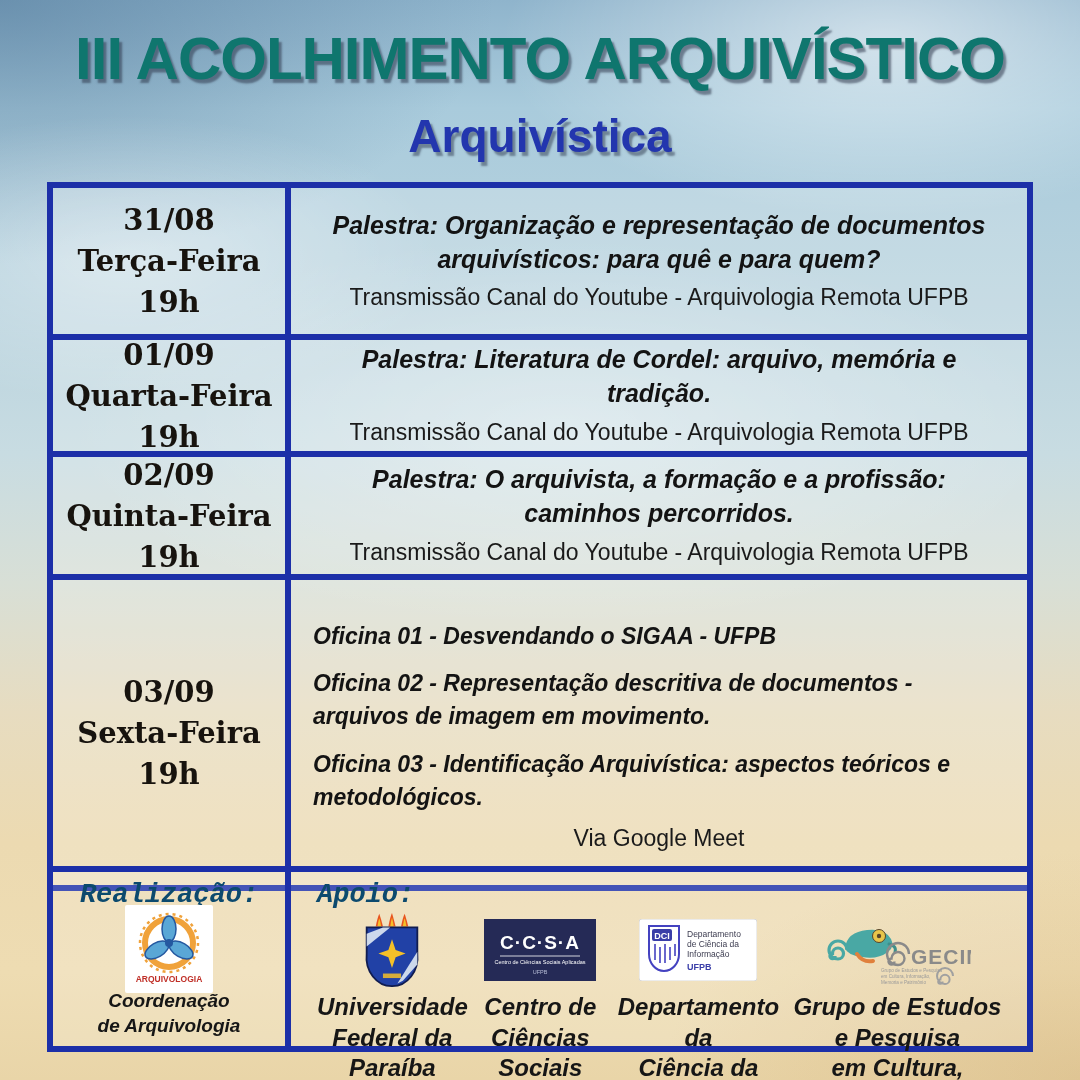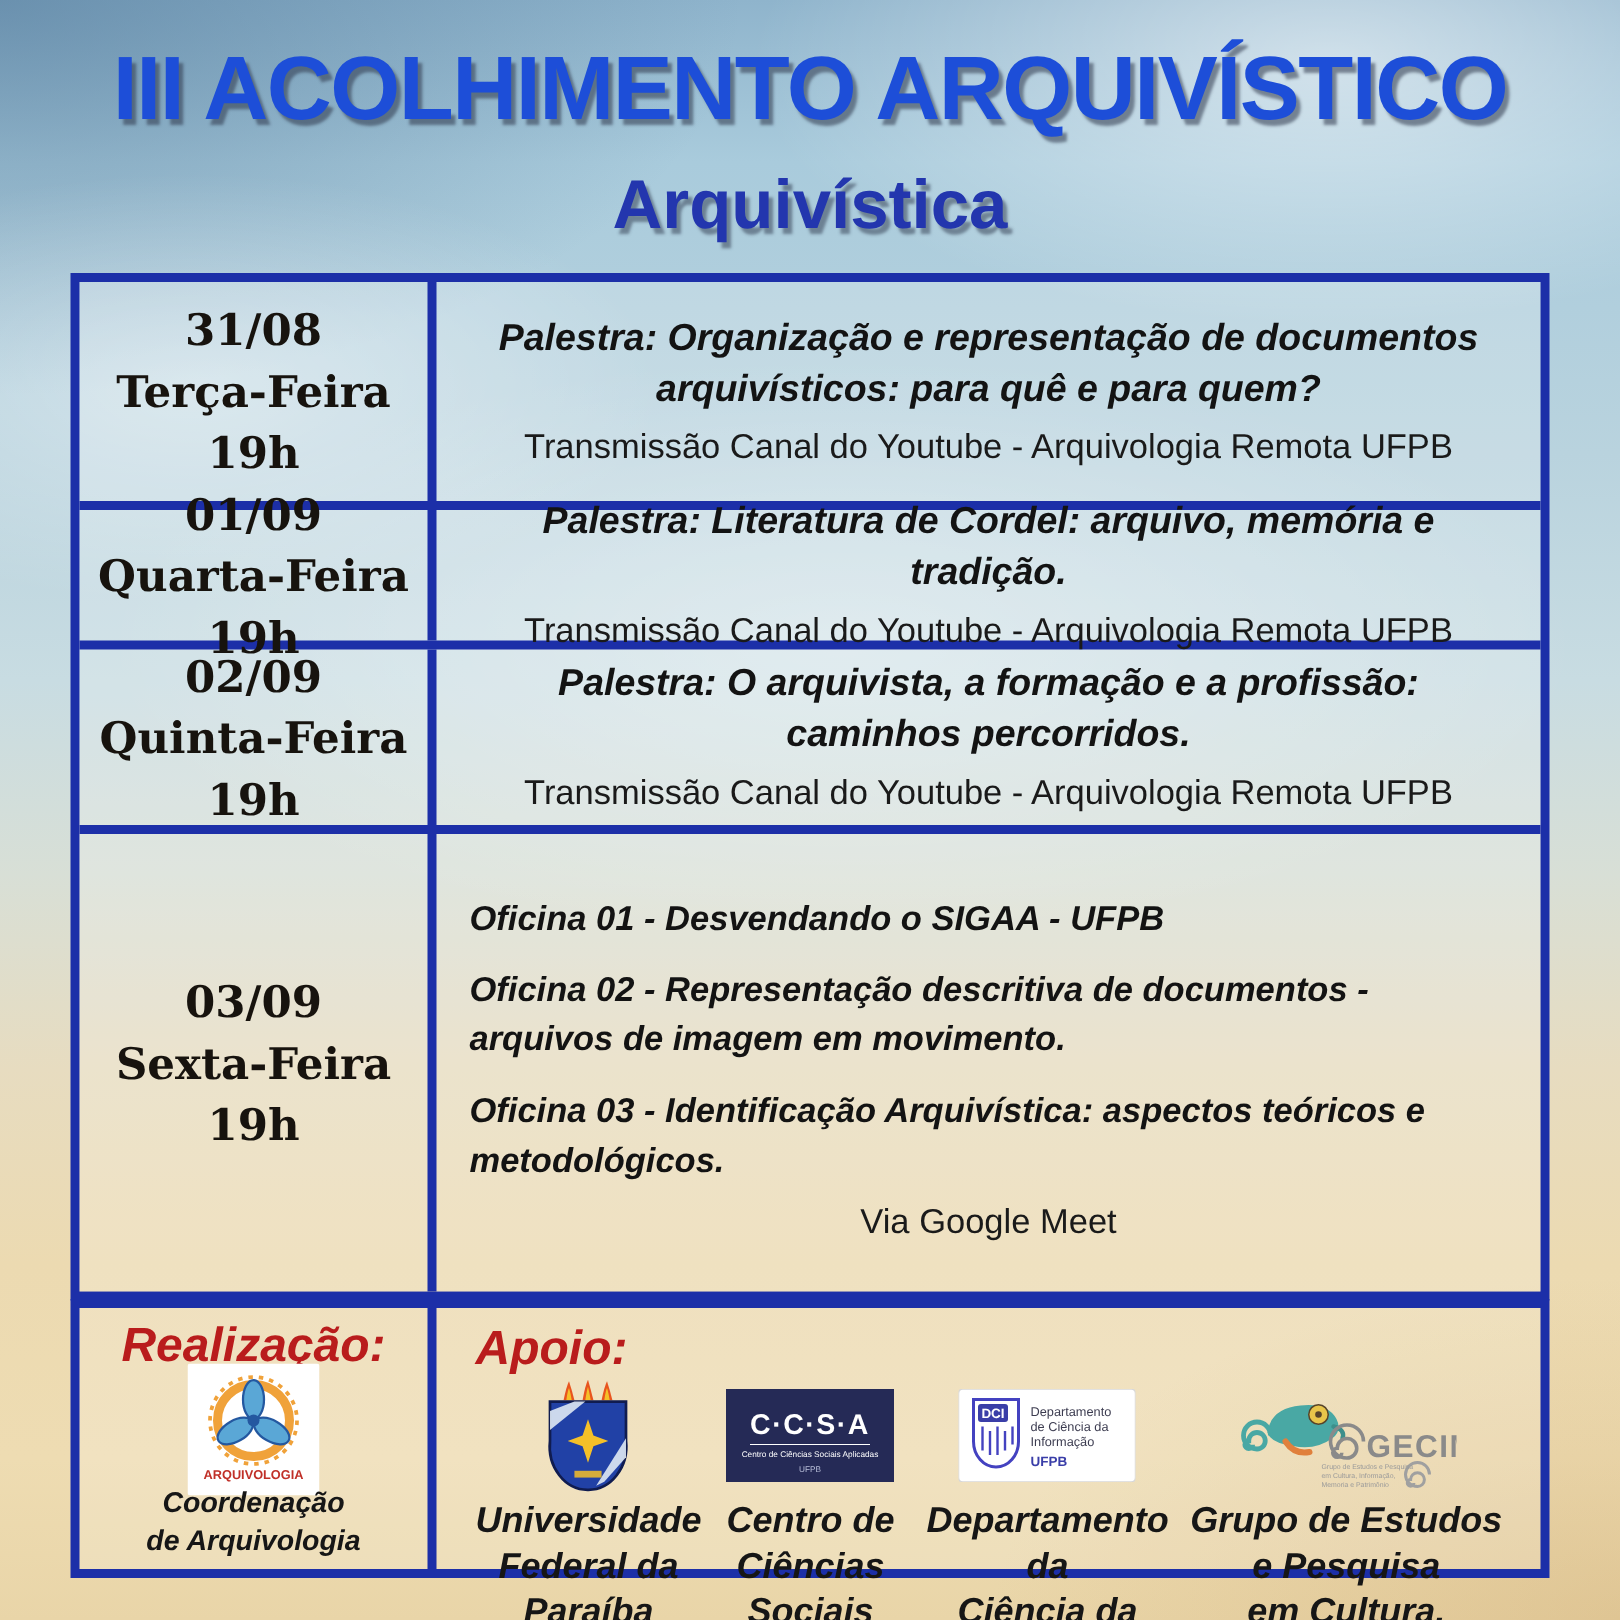--- a/index.html
+++ b/index.html
@@ -15,35 +15,35 @@
       radial-gradient(ellipse 520px 240px at 12% 24%, rgba(255,255,255,.38), rgba(255,255,255,0) 60%),
       radial-gradient(ellipse 760px 300px at 52% 40%, rgba(255,255,255,.34), rgba(255,255,255,0) 65%),
       radial-gradient(ellipse 900px 480px at 0% 0%, rgba(70,110,145,.50), rgba(70,110,145,0) 55%),
       radial-gradient(ellipse 700px 380px at 100% 100%, rgba(200,160,100,.30), rgba(200,160,100,0) 60%),
       linear-gradient(180deg,#8fb4cc 0%,#a9cbdc 10%,#b9d3de 28%,#c8dce2 42%,#d8dfd6 54%,#e7dcc0 66%,#ecdab1 78%,#eedcb2 90%,#e9d5a8 100%);
   }
   .content{position:absolute;inset:0;}
   .main-title{
     margin:24px 0 0 0;text-align:center;
     font-size:60px;font-weight:bold;letter-spacing:-1px;
-    color:#1d4ed8;text-shadow:3px 4px 2px rgba(45,55,75,.55);
+    color:#0f766e;text-shadow:3px 4px 2px rgba(45,55,75,.55);
   }
   .subtitle{
     margin:16px 0 0 0;text-align:center;
     font-size:46px;font-weight:bold;
     color:#2336ae;text-shadow:3px 4px 2px rgba(45,55,75,.5);
   }
   .schedule{
     position:absolute;left:47px;top:182px;width:986px;
     border:6px solid #1c2fa8;box-sizing:border-box;
   }
   .srow{display:flex;box-sizing:border-box;background:rgba(255,255,255,.20);}
   .srow + .srow{border-top:6px solid #1c2fa8;}
   .row-1{height:146px;}
-  .row-2{height:93px;}
+  .row-2{height:117px;}
   .row-3{height:123px;}
   .row-4{height:311px;}
   .cell-date{
     width:238px;box-sizing:border-box;border-right:6px solid #1c2fa8;
     display:flex;flex-direction:column;justify-content:center;align-items:center;gap:7px;
     font-family:"DejaVu Serif",serif;font-weight:bold;font-size:29px;color:#17130e;
     text-align:center;flex-shrink:0;
   }
   .cell-body{
     flex:1;box-sizing:border-box;padding:8px 20px;
@@ -66,21 +66,21 @@
     position:absolute;left:47px;top:866px;width:986px;height:186px;
     border:6px solid #1c2fa8;box-sizing:border-box;
     display:flex;background:rgba(255,255,255,.18);
   }
   .footer-left{
     width:238px;box-sizing:border-box;border-right:6px solid #1c2fa8;flex-shrink:0;
     display:flex;flex-direction:column;align-items:center;justify-content:space-evenly;
     padding:6px 4px;
   }
   .footer-label{
-    font-size:32px;font-weight:bold;font-style:italic;color:#b91c1c;
+    font-size:27px;font-weight:bold;font-style:italic;color:#0c4a6e;font-family:Liberation Mono, monospace;
   }
   .footer-caption{
     font-size:19px;font-weight:bold;color:#161616;text-align:center;line-height:1.3;
   }
   .footer-right{
     flex:1;box-sizing:border-box;display:flex;flex-direction:column;padding:8px 10px 6px 26px;
   }
   .logos-row{
     display:flex;flex:1;align-items:flex-start;justify-content:space-between;
     margin-top:2px;padding-right:6px;

